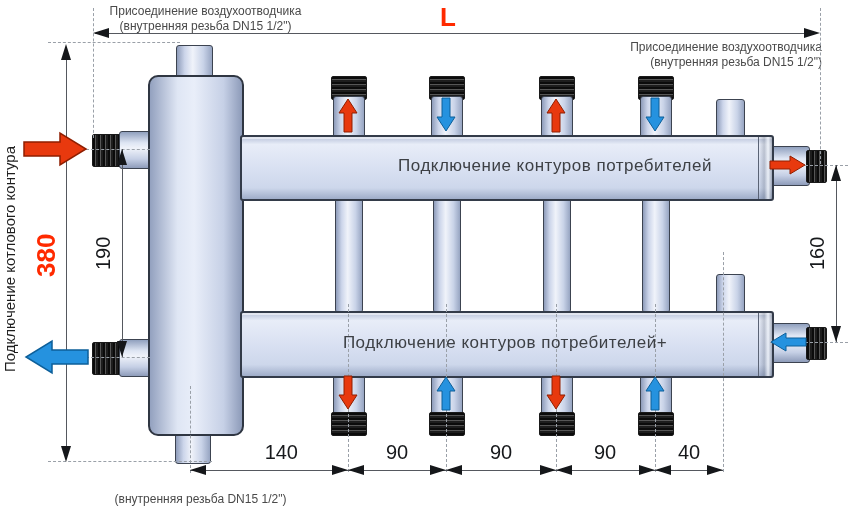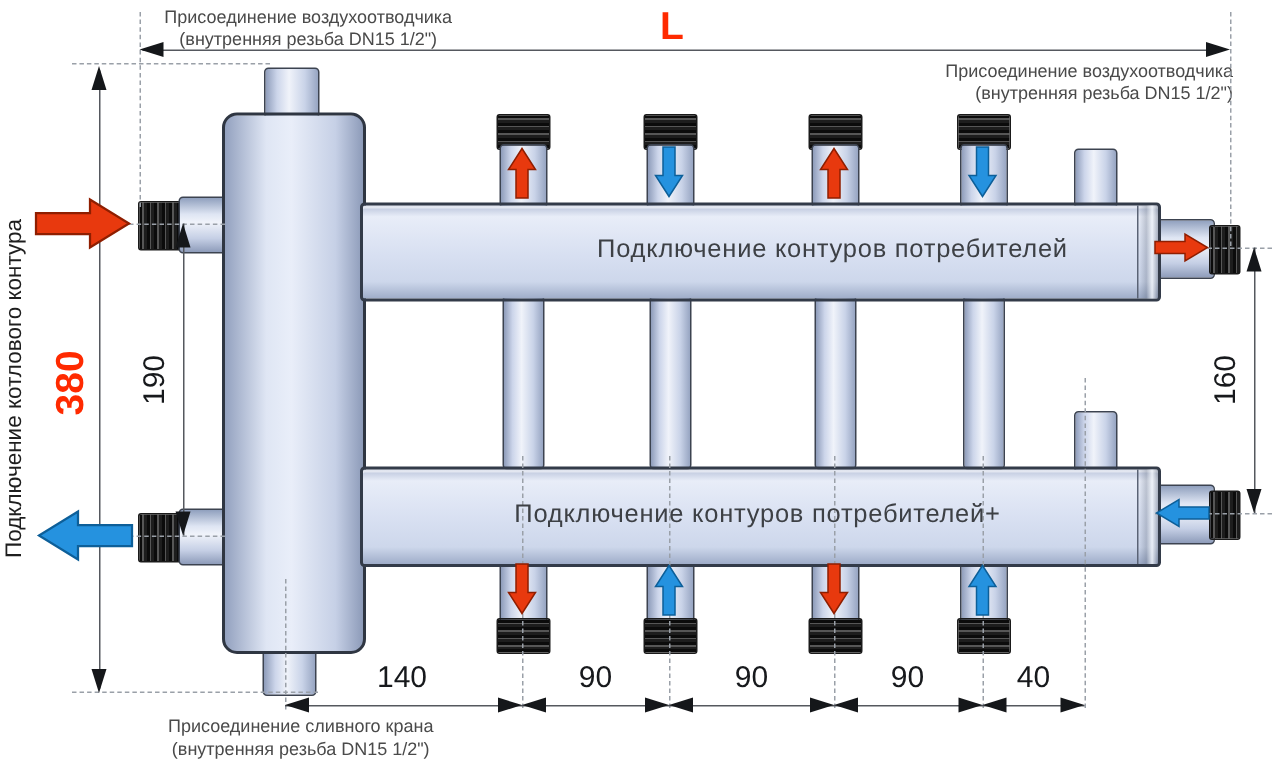--- a/index.html
+++ b/index.html
@@ -139,36 +139,36 @@
   <div class="ah l z5" style="left:190px;top:465px;"></div>
   <div class="ah r z5" style="left:332px;top:465px;"></div>
   <div class="ah l z5" style="left:348px;top:465px;"></div>
   <div class="ah r z5" style="left:430px;top:465px;"></div>
   <div class="ah l z5" style="left:446px;top:465px;"></div>
   <div class="ah r z5" style="left:540px;top:465px;"></div>
   <div class="ah l z5" style="left:556px;top:465px;"></div>
   <div class="ah r z5" style="left:639px;top:465px;"></div>
   <div class="ah l z5" style="left:655px;top:465px;"></div>
   <div class="ah r z5" style="left:707px;top:465px;"></div>
-  <div class="dimnum" style="left:238px;top:441px;width:60px;">140</div>
+  <div class="dimnum" style="left:238px;top:441px;width:60px;text-align:right;">140</div>
   <div class="dimnum" style="left:372px;top:441px;width:50px;">90</div>
   <div class="dimnum" style="left:476px;top:441px;width:50px;">90</div>
   <div class="dimnum" style="left:580px;top:441px;width:50px;">90</div>
   <div class="dimnum" style="left:664px;top:441px;width:50px;">40</div>
 
   <div class="lbl" style="left:88px;top:4px;width:235px;text-align:center;">
     <span>Присоединение воздухоотводчика</span><br>
     <span>(внутренняя резьба DN15 1/2")</span>
   </div>
   <div class="lbl" style="left:618px;top:40px;width:204px;text-align:right;">
     <span>Присоединение воздухоотводчика</span><br>
     <span>(внутренняя резьба DN15 1/2")</span>
   </div>
   <div class="lbl" style="left:103px;top:477px;width:195px;text-align:center;">
-    <span>Присоединение сливного крана</span><br>
+    <br>
     <span>(внутренняя резьба DN15 1/2")</span>
   </div>
   <div class="vtitle" style="left:1px;top:98px;height:322px;">Подключение котлового контура</div>
 
   <div class="beamtxt" style="left:240px;top:311px;width:530px;height:63px;">Подключение контуров потребителей+</div>
   <div class="beamtxt" style="left:340px;top:135px;width:430px;height:62px;">Подключение контуров потребителей</div>
 
   <svg class="flow" style="left:24px;top:131px;" width="64" height="36" viewBox="0 0 64 36">
     <polygon points="0,11 36,11 36,2 62,18 36,34 36,25 0,25" fill="var(--color-supply,#e8390e)" stroke="var(--color-supply_outline,#8f1e00)" stroke-width="1.5"></polygon>
   </svg>

